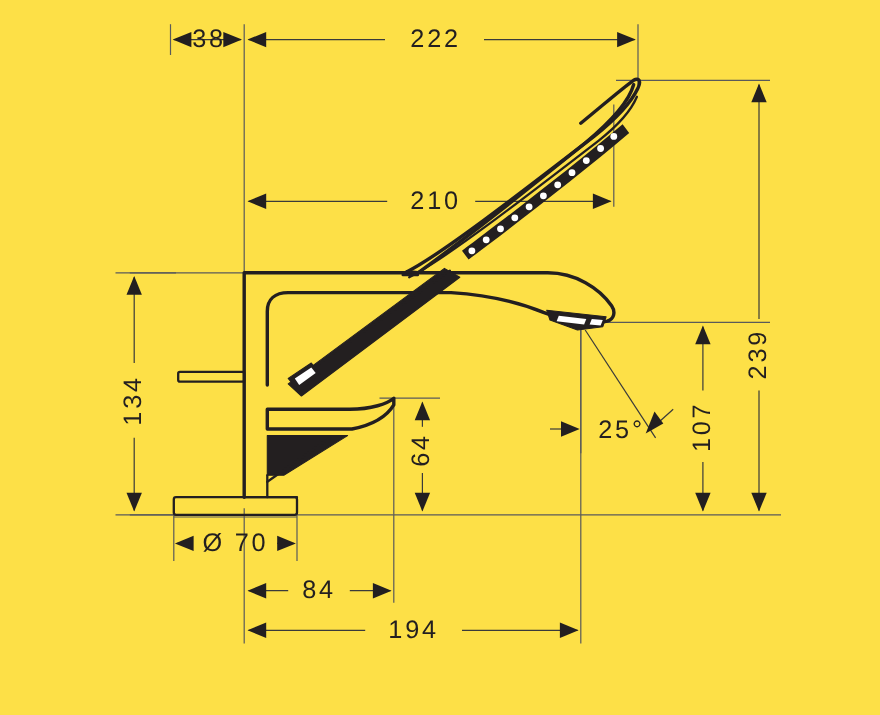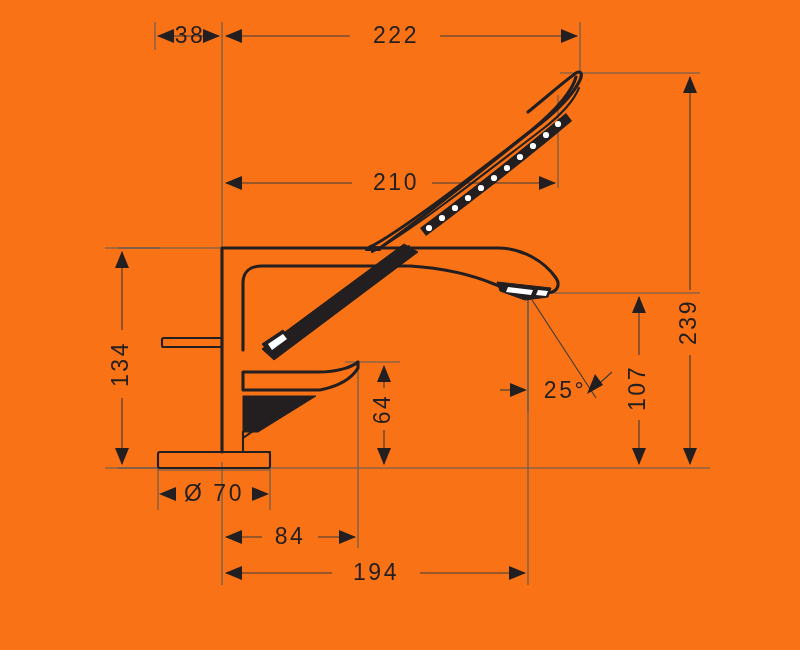--- a/index.html
+++ b/index.html
@@ -2,21 +2,21 @@
 <html><head>
 <meta charset="utf-8">
 <title>Technical Drawing</title>
 <style>
   html,body{margin:0;padding:0;background:#ffffff;}
   body{
     width:800px;height:650px;overflow:hidden;
     font-family:"Liberation Sans", sans-serif;
     color:#231f20;
   }
-  #stage{position:relative;width:800px;height:650px;background:#f97316;}
+  #stage{position:relative;width:800px;height:650px;background:#fde047;}
   #stage svg{position:absolute;left:0;top:0;}
   .dim-text{
     font-family:"Liberation Sans", sans-serif;
     font-size:23px;
     letter-spacing:2.5px;
     fill:#231f20;
     text-anchor:middle;
     dominant-baseline:middle;
   }
   .thin{fill:none;stroke:#3a3a3a;stroke-width:1.1;}

